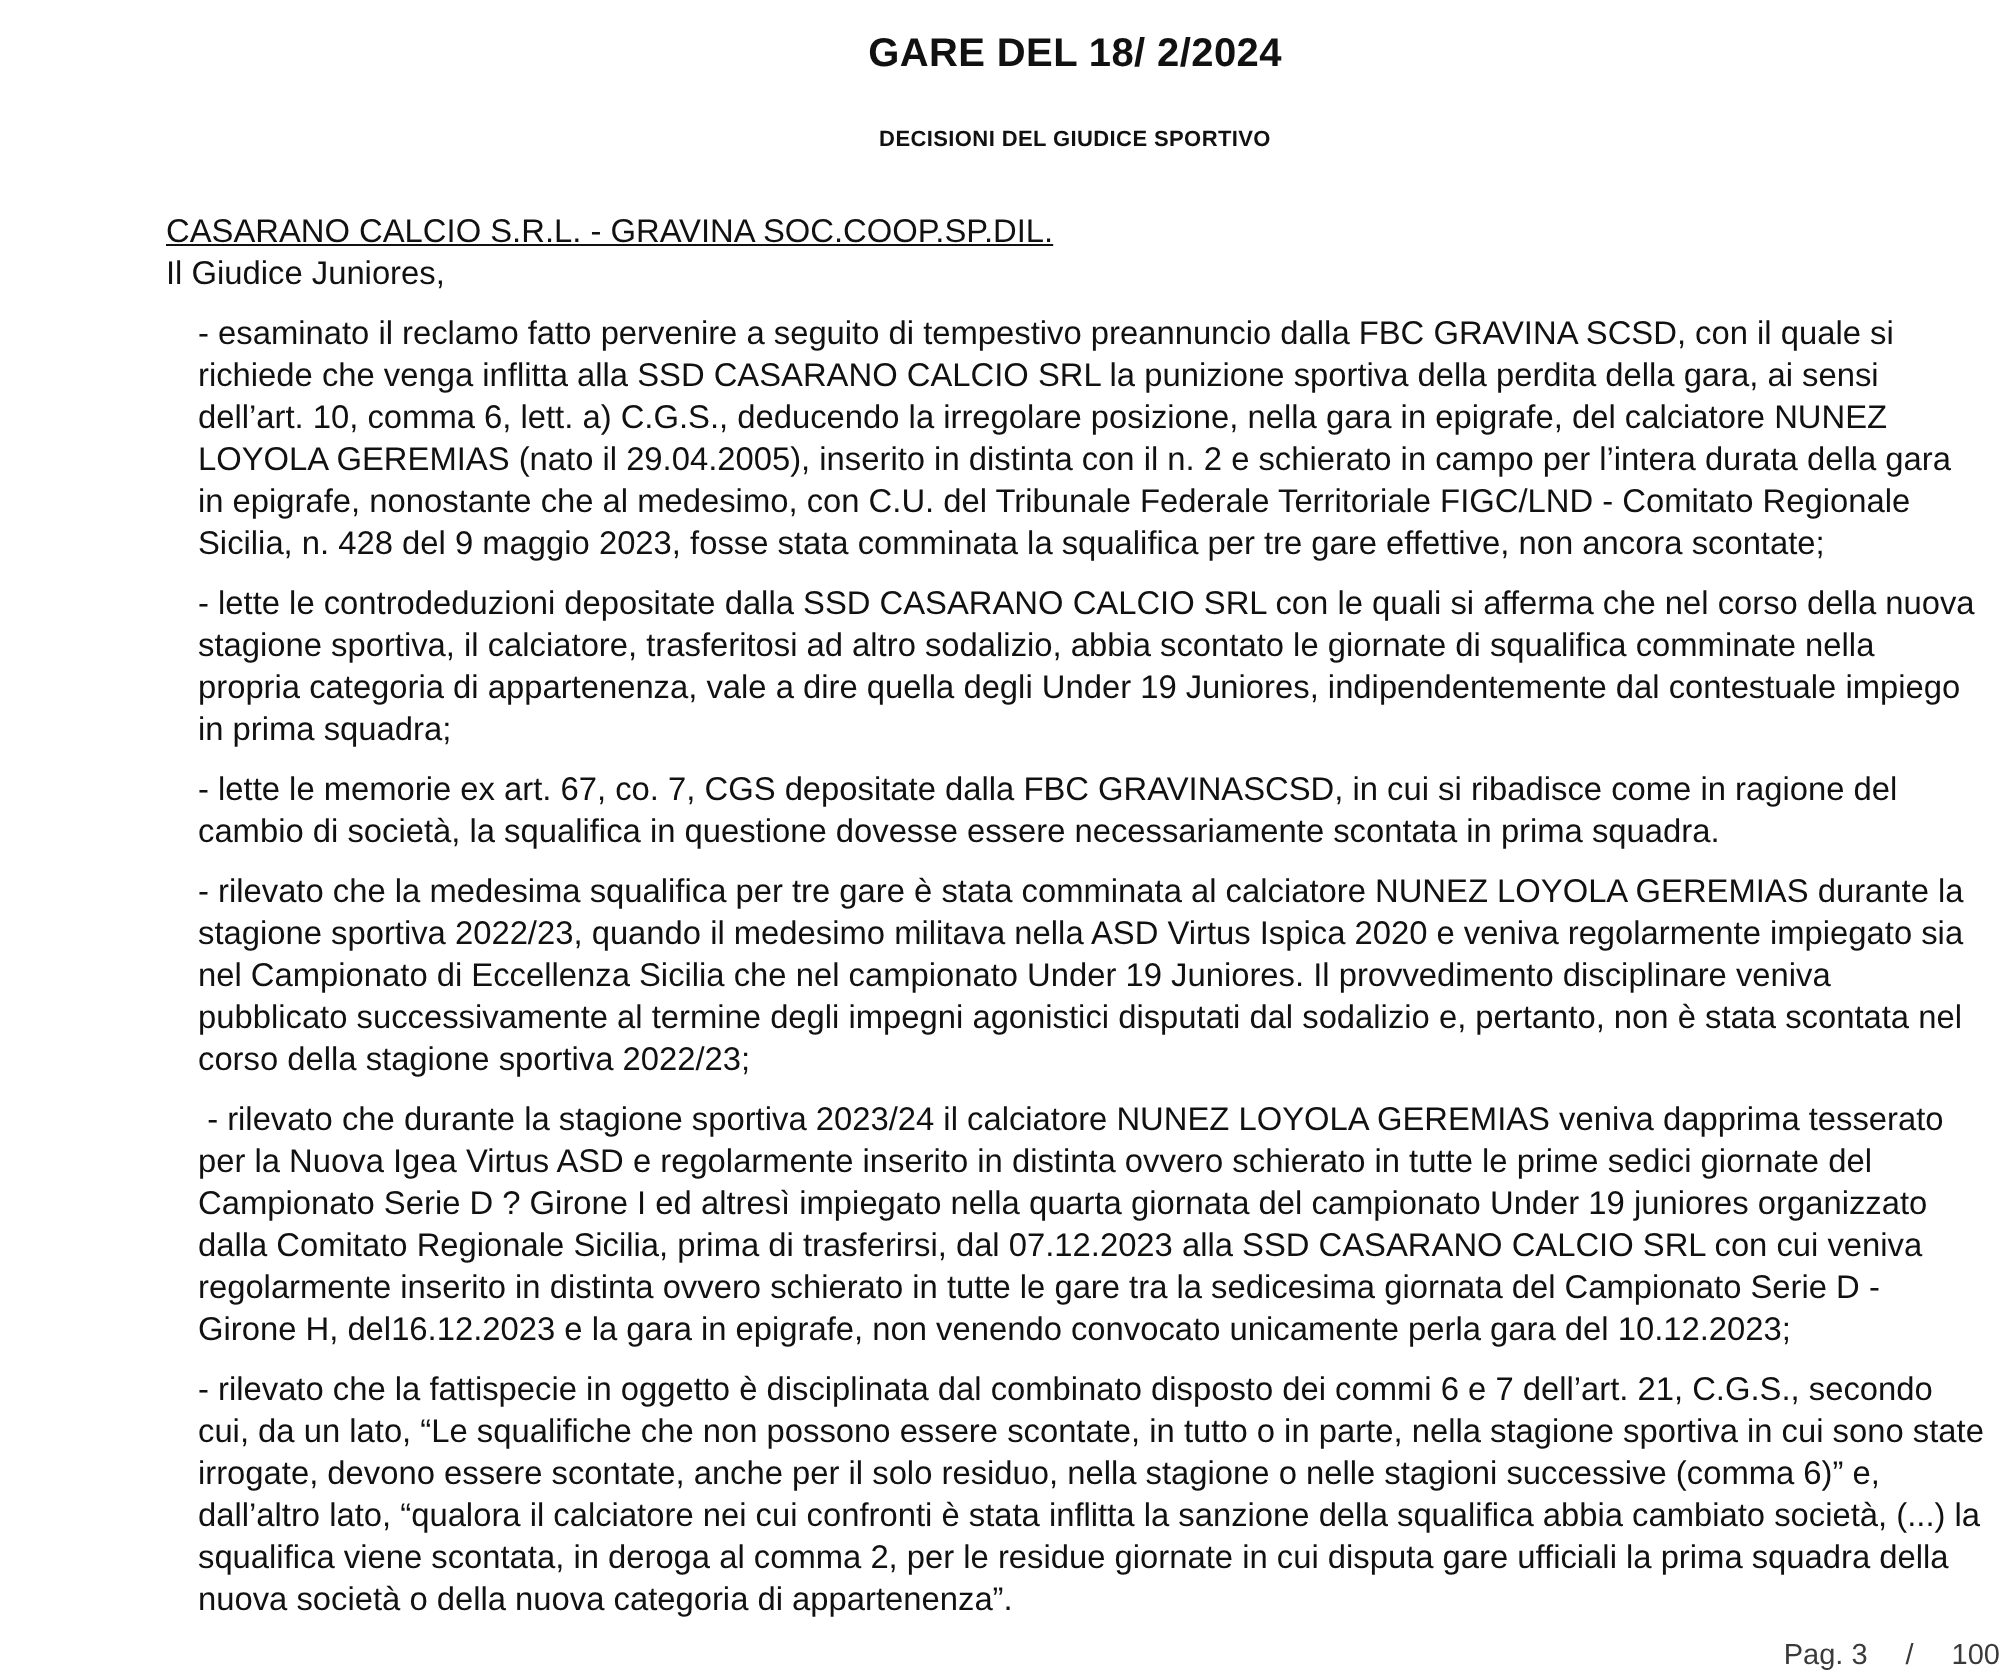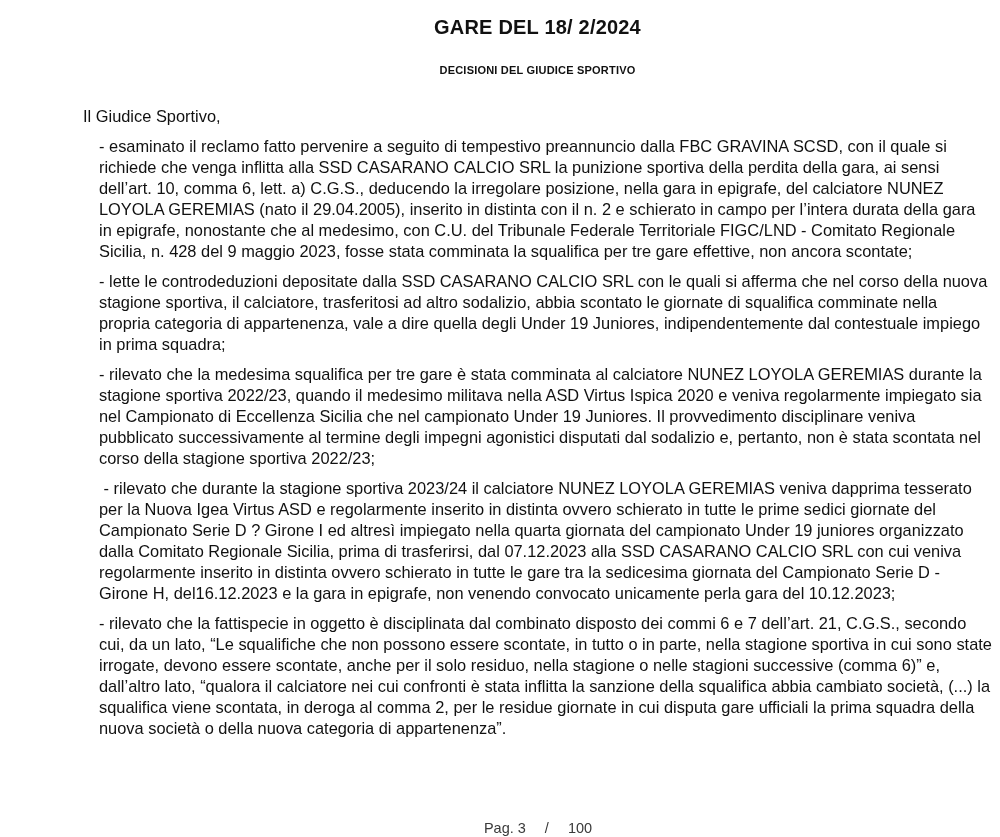--- a/index.html
+++ b/index.html
@@ -56,45 +56,47 @@
     margin: 9px 0 0 16px;
     white-space: pre-wrap;
   }
   .page-footer {
     position: absolute;
     bottom: 0px;
     left: 0;
     width: 100%;
     box-sizing: border-box;
     padding-left: 76px;
-    text-align: center;
+    text-align: right;
     font-size: 14.5px;
     line-height: 18px;
     color: #3a3a3a;
   }
   .page-footer .sep {
     display: inline-block;
     margin: 0 19px;
   }
 </style>
 </head>
 <body>
 
 <div class="page">
 
   <header class="doc-header">
     <h1 class="doc-title">GARE DEL 18/ 2/2024</h1>
     <h2 class="doc-subtitle">DECISIONI DEL GIUDICE SPORTIVO</h2>
   </header>
 
   <main class="doc-body">
-    <p class="salutation">Il Giudice Sportivo,</p>
+    <p class="case-heading">CASARANO CALCIO S.R.L. - GRAVINA SOC.COOP.SP.DIL.</p>
+    <p class="salutation">Il Giudice Juniores,</p>
 
     <p class="para">- esaminato il reclamo fatto pervenire a seguito di tempestivo preannuncio dalla FBC GRAVINA SCSD, con il quale si richiede che venga inflitta alla SSD CASARANO CALCIO SRL la punizione sportiva della perdita della gara, ai sensi dell’art. 10, comma 6, lett. a) C.G.S., deducendo la irregolare posizione, nella gara in epigrafe, del calciatore NUNEZ LOYOLA GEREMIAS (nato il 29.04.2005), inserito in distinta con il n. 2 e schierato in campo per l’intera durata della gara in epigrafe, nonostante che al medesimo, con C.U. del Tribunale Federale Territoriale FIGC/LND - Comitato Regionale Sicilia, n. 428 del 9 maggio 2023, fosse stata comminata la squalifica per tre gare effettive, non ancora scontate;</p>
     <p class="para">- lette le controdeduzioni depositate dalla SSD CASARANO CALCIO SRL con le quali si afferma che nel corso della nuova stagione sportiva, il calciatore, trasferitosi ad altro sodalizio, abbia scontato le giornate di squalifica comminate nella propria categoria di appartenenza, vale a dire quella degli Under 19 Juniores, indipendentemente dal contestuale impiego in prima squadra;</p>
+    <p class="para">- lette le memorie ex art. 67, co. 7, CGS depositate dalla FBC GRAVINASCSD, in cui si ribadisce come in ragione del cambio di società, la squalifica in questione dovesse essere necessariamente scontata in prima squadra.</p>
     <p class="para">- rilevato che la medesima squalifica per tre gare è stata comminata al calciatore NUNEZ LOYOLA GEREMIAS durante la stagione sportiva 2022/23, quando il medesimo militava nella ASD Virtus Ispica 2020 e veniva regolarmente impiegato sia nel Campionato di Eccellenza Sicilia che nel campionato Under 19 Juniores. Il provvedimento disciplinare veniva pubblicato successivamente al termine degli impegni agonistici disputati dal sodalizio e, pertanto, non è stata scontata nel corso della stagione sportiva 2022/23;</p>
     <p class="para"> - rilevato che durante la stagione sportiva 2023/24 il calciatore NUNEZ LOYOLA GEREMIAS veniva dapprima tesserato per la Nuova Igea Virtus ASD e regolarmente inserito in distinta ovvero schierato in tutte le prime sedici giornate del Campionato Serie D ? Girone I ed altresì impiegato nella quarta giornata del campionato Under 19 juniores organizzato dalla Comitato Regionale Sicilia, prima di trasferirsi, dal 07.12.2023 alla SSD CASARANO CALCIO SRL con cui veniva regolarmente inserito in distinta ovvero schierato in tutte le gare tra la sedicesima giornata del Campionato Serie D - Girone H, del16.12.2023 e la gara in epigrafe, non venendo convocato unicamente perla gara del 10.12.2023;</p>
     <p class="para">- rilevato che la fattispecie in oggetto è disciplinata dal combinato disposto dei commi 6 e 7 dell’art. 21, C.G.S., secondo cui, da un lato, “Le squalifiche che non possono essere scontate, in tutto o in parte, nella stagione sportiva in cui sono state irrogate, devono essere scontate, anche per il solo residuo, nella stagione o nelle stagioni successive (comma 6)” e, dall’altro lato, “qualora il calciatore nei cui confronti è stata inflitta la sanzione della squalifica abbia cambiato società, (...) la squalifica viene scontata, in deroga al comma 2, per le residue giornate in cui disputa gare ufficiali la prima squadra della nuova società o della nuova categoria di appartenenza”.</p>
   </main>
 
   <footer class="page-footer">
     <span>Pag. 3</span><span class="sep">/</span><span>100</span>
   </footer>
 
 </div>

